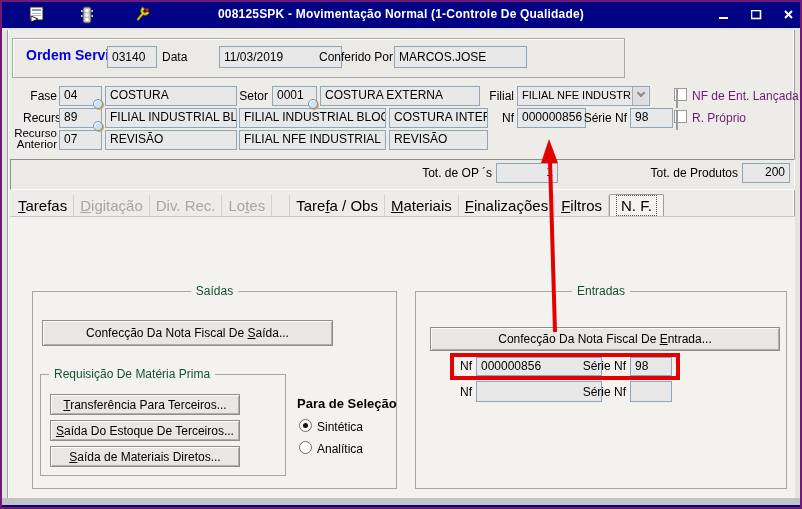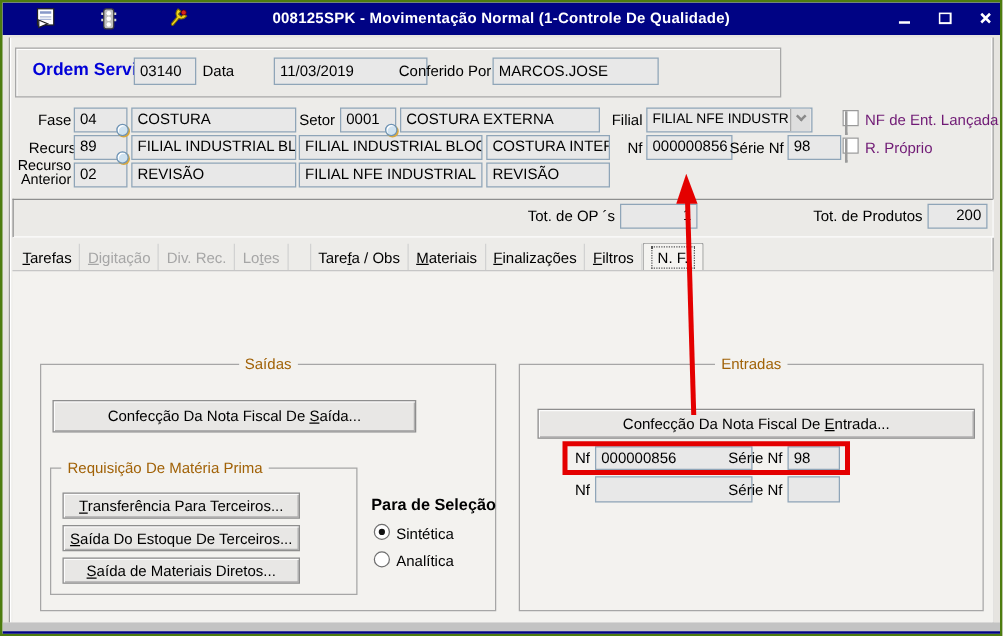--- a/index.html
+++ b/index.html
@@ -1,17 +1,17 @@
 <!DOCTYPE html>
 <html><head>
 <meta charset="utf-8">
 <style>
   html,body{margin:0;padding:0;background:#D8D5CF;font-family:"Liberation Sans",sans-serif;}
   *{box-sizing:border-box;}
-  .window{position:relative;width:802px;height:509px;background:#E6E4E0;border:2px solid #4d7c0f;overflow:hidden;}
+  .window{position:relative;width:802px;height:509px;background:#E6E4E0;border:2px solid #701a75;overflow:hidden;}
   .titlebar{position:absolute;left:0;top:0;width:798px;height:26px;background:#000384;}
   .title-text{position:absolute;left:0;right:0;top:5px;text-align:center;color:#FFF;font-size:12px;font-weight:bold;letter-spacing:.2px;}
   .tb-icon{position:absolute;top:4px;}
   .winbtn{position:absolute;top:6px;width:16px;height:14px;display:flex;align-items:center;justify-content:center;}
   .client-bg{position:absolute;left:5px;top:28px;width:788px;height:468px;background:#EDECE9;border-left:1px solid #9E9E9E;border-right:1px solid #9E9E9E;box-shadow:inset 1px 0 0 #FFF,inset -1px 0 0 #FFF;}
   .content-bg{position:absolute;left:8px;top:215px;width:785px;height:281px;background:#F3F2EF;}
   .bottom-strip{position:absolute;left:0;top:496px;width:798px;height:7px;background:#C3C3C3;}
   .navy-bottom{position:absolute;left:0;top:503px;width:798px;height:4px;background:#000384;}
   .panel{position:absolute;background:#EBEAE7;border:1px solid #A8A8A8;box-shadow:inset 1px 1px 0 #FFF;}
   .sunken{position:absolute;background:#EBEAE7;border:1px solid;border-color:#8E8E8E #FDFDFD #FDFDFD #8E8E8E;}
@@ -20,28 +20,28 @@
   .lbl.dis{color:#701a75;}
   .fld{position:absolute;background:#E8E8E8;border:1px solid #8FA5B8;font-size:12px;color:#000;padding:1px 4px;overflow:hidden;white-space:nowrap;line-height:15px;}
   .fld.num{text-align:right;}
   .ordem{position:absolute;font-size:14px;font-weight:bold;color:#0000D8;}
   .combo-arrow{position:absolute;right:1px;top:1px;bottom:1px;width:16px;background:#DEDEDE;border-left:1px solid #ABABAB;display:flex;align-items:flex-start;justify-content:center;}
   .chev{width:6px;height:6px;border-right:2px solid #8A8A8A;border-bottom:2px solid #8A8A8A;transform:rotate(45deg);margin-top:3px;}
   .lookup{position:absolute;width:10px;height:10px;border-radius:50%;background:#CFE2F0;border:1px solid #6E93B4;box-shadow:inset 1px 1px 0 #FFF,1px 1px 0 #D8A83F;}
   .chk{position:absolute;width:13px;height:13px;background:#FFF;border:1px solid #9A9A9A;}
   .check{width:7px;height:4px;border-left:2px solid #9B9B9B;border-bottom:2px solid #9B9B9B;transform:rotate(-45deg);margin:2px 0 0 1px;}
   .tabs{position:absolute;left:10px;top:193px;height:21px;display:flex;align-items:stretch;}
-  .tab{display:flex;align-items:center;padding:0 6px;font-size:12px;color:#000;border-right:1px solid #D2D2D2;white-space:nowrap;}
+  .tab{display:flex;align-items:center;padding:0 6px;font-size:15px;color:#000;border-right:1px solid #D2D2D2;white-space:nowrap;}
   .tab.dis{color:#A6A6A6;}
   .tab.spacer{width:18px;padding:0;}
   .tab.active{background:#F4F3F0;border:1px solid #9E9E9E;border-bottom:none;border-radius:2px 2px 0 0;margin-top:-1px;}
   .tab.active .focus{border:1px dotted #555;padding:1px 4px;}
   .pageline{position:absolute;left:8px;top:214px;width:785px;height:1px;background:#C6C6C6;}
   .grp{position:absolute;border:1px solid #A6A6A6;}
-  .grp-cap{position:absolute;top:-8px;background:#F3F2EF;padding:0 5px;font-size:12px;color:#a16207;white-space:nowrap;}
+  .grp-cap{position:absolute;top:-8px;background:#F3F2EF;padding:0 5px;font-size:12px;color:#14532d;white-space:nowrap;}
   .grp-cap.center{left:50%;transform:translateX(-50%);}
   .btn{position:absolute;background:#E8E7E5;border:1px solid #8E8E8E;box-shadow:inset 1px 1px 0 #FCFCFC,inset -1px -1px 0 #AEAEAE;font-size:12px;color:#000;display:flex;align-items:center;justify-content:center;white-space:nowrap;cursor:default;}
   .u{text-decoration:underline;}
   .bold-lbl{position:absolute;font-size:13px;font-weight:bold;color:#000;}
   .radio{position:absolute;width:13px;height:13px;border:1px solid #6F6F6F;border-radius:50%;background:#FFF;}
   .radio .dot{position:absolute;left:3px;top:3px;width:5px;height:5px;border-radius:50%;background:#111;display:none;}
   .radio.sel .dot{display:block;}
   .ann{position:absolute;pointer-events:none;}
   .redbox{position:absolute;border:4px solid #E40000;pointer-events:none;}
   svg{display:block;}
@@ -119,21 +119,21 @@
   <div class="fld" style="left:270px;top:84px;width:45px;height:20px;">0001</div>
   <div class="fld" style="left:318px;top:84px;width:160px;height:20px;">COSTURA EXTERNA</div>
 
   <span class="lbl r" style="left:5px;top:109px;width:50px;padding-left:16px;">Recurso</span>
   <div class="fld" style="left:57px;top:106px;width:43px;height:20px;">89</div>
   <div class="fld" style="left:103px;top:106px;width:132px;height:20px;">FILIAL INDUSTRIAL BLOCO</div>
   <div class="fld" style="left:237px;top:106px;width:147px;height:20px;">FILIAL INDUSTRIAL BLOCO K</div>
   <div class="fld" style="left:387px;top:106px;width:99px;height:20px;">COSTURA INTERNA</div>
 
   <span class="lbl r" style="left:3px;top:126px;width:52px;line-height:11px;white-space:normal;font-size:11.5px;">Recurso Anterior</span>
-  <div class="fld" style="left:57px;top:128px;width:43px;height:20px;">02</div>
+  <div class="fld" style="left:57px;top:128px;width:43px;height:20px;">07</div>
   <div class="fld" style="left:103px;top:128px;width:132px;height:20px;">REVISÃO</div>
   <div class="fld" style="left:237px;top:128px;width:147px;height:20px;">FILIAL NFE INDUSTRIAL</div>
   <div class="fld" style="left:387px;top:128px;width:99px;height:20px;">REVISÃO</div>
 
   <span class="lookup" style="left:91px;top:97px;"></span>
   <span class="lookup" style="left:306px;top:97px;"></span>
   <span class="lookup" style="left:91px;top:119px;"></span>
 
   <span class="lbl r" style="left:468px;top:87px;width:44px;">Filial</span>
   <div class="fld" style="left:515px;top:84px;width:133px;height:20px;font-size:11px;padding-right:18px;">FILIAL NFE INDUSTRIAL</div>

